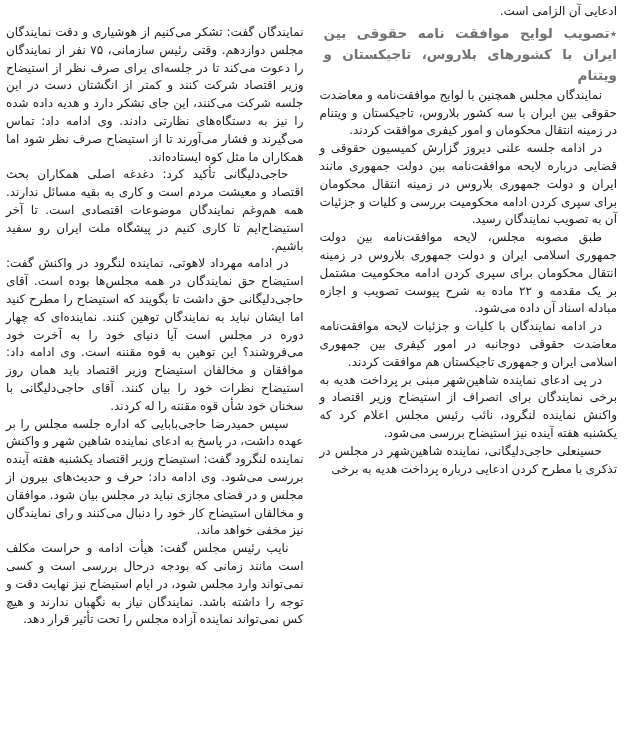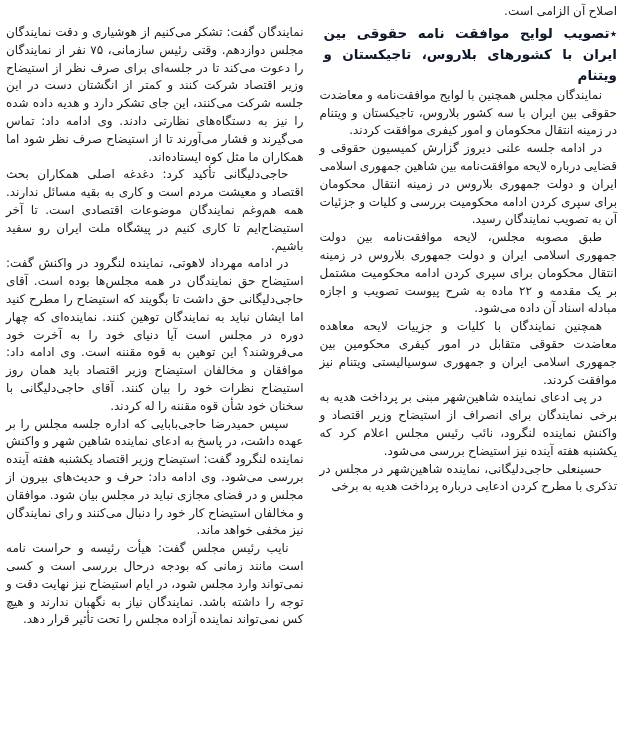--- a/index.html
+++ b/index.html
@@ -34,45 +34,45 @@
     font-size: 12px;
     line-height: 17.8px;
     word-spacing: -0.5px;
   }
   .column p.indent {
     text-indent: 15px;
   }
   .column p.headline {
     font-size: 13.5px;
     font-weight: bold;
-    color: #0f172a;
+    color: #737373;
     line-height: 21px;
     margin: 2px 0 1px 4px;
     text-indent: 0;
   }
   .column.offset-top {
     padding-top: 21px;
   }
 </style>
 </head>
 <body>
 
 <div class="page">
   <div class="columns">
     <div class="column">
-        <p class="body">اصلاح آن الزامی است.</p>
+        <p class="body">ادعایی آن الزامی است.</p>
         <p class="headline">٭تصویب لوایح موافقت نامه حقوقی بین ایران با کشورهای بلاروس، تاجیکستان و ویتنام</p>
         <p class="body indent">نمایندگان مجلس همچنین با لوایح موافقت‌نامه و معاضدت حقوقی بین ایران با سه کشور بلاروس، تاجیکستان و ویتنام در زمینه انتقال محکومان و امور کیفری موافقت کردند.</p>
-        <p class="body indent">در ادامه جلسه علنی دیروز گزارش کمیسیون حقوقی و قضایی درباره لایحه موافقت‌نامه بین شاهین جمهوری اسلامی ایران و دولت جمهوری بلاروس در زمینه انتقال محکومان برای سپری کردن ادامه محکومیت بررسی و کلیات و جزئیات آن به تصویب نمایندگان رسید.</p>
+        <p class="body indent">در ادامه جلسه علنی دیروز گزارش کمیسیون حقوقی و قضایی درباره لایحه موافقت‌نامه بین دولت جمهوری مانند ایران و دولت جمهوری بلاروس در زمینه انتقال محکومان برای سپری کردن ادامه محکومیت بررسی و کلیات و جزئیات آن به تصویب نمایندگان رسید.</p>
         <p class="body indent">طبق مصوبه مجلس، لایحه موافقت‌نامه بین دولت جمهوری اسلامی ایران و دولت جمهوری بلاروس در زمینه انتقال محکومان برای سپری کردن ادامه محکومیت مشتمل بر یک مقدمه و ۲۲ ماده به شرح پیوست تصویب و اجازه مبادله اسناد آن داده می‌شود.</p>
-        <p class="body indent">همچنین نمایندگان با کلیات و جزییات لایحه معاهده معاضدت حقوقی متقابل در امور کیفری محکومین بین جمهوری اسلامی ایران و جمهوری سوسیالیستی ویتنام نیز موافقت کردند.</p>
+        <p class="body indent">در ادامه نمایندگان با کلیات و جزئیات لایحه موافقت‌نامه معاضدت حقوقی دوجانبه در امور کیفری بین جمهوری اسلامی ایران و جمهوری تاجیکستان هم موافقت کردند.</p>
         <p class="body indent">در پی ادعای نماینده شاهین‌شهر مبنی بر پرداخت هدیه به برخی نمایندگان برای انصراف از استیضاح وزیر اقتصاد و واکنش نماینده لنگرود، نائب رئیس مجلس اعلام کرد که یکشنبه هفته آینده نیز استیضاح بررسی می‌شود.</p>
         <p class="body indent">حسینعلی حاجی‌دلیگانی، نماینده شاهین‌شهر در مجلس در تذکری با مطرح کردن ادعایی درباره پرداخت هدیه به برخی</p>
       </div>
     <div class="column offset-top">
         <p class="body">نمایندگان گفت: تشکر می‌کنیم از هوشیاری و دقت نمایندگان مجلس دوازدهم. وقتی رئیس سازمانی، ۷۵ نفر از نمایندگان را دعوت می‌کند تا در جلسه‌ای برای صرف نظر از استیضاح وزیر اقتصاد شرکت کنند و کمتر از انگشتان دست در این جلسه شرکت می‌کنند، این جای تشکر دارد و هدیه داده شده را نیز به دستگاه‌های نظارتی دادند. وی ادامه داد: تماس می‌گیرند و فشار می‌آورند تا از استیضاح صرف نظر شود اما همکاران ما مثل کوه ایستاده‌اند.</p>
         <p class="body indent">حاجی‌دلیگانی تأکید کرد: دغدغه اصلی همکاران بحث اقتصاد و معیشت مردم است و کاری به بقیه مسائل ندارند. همه هم‌وغم نمایندگان موضوعات اقتصادی است. تا آخر استیضاح‌ایم تا کاری کنیم در پیشگاه ملت ایران رو سفید باشیم.</p>
         <p class="body indent">در ادامه مهرداد لاهوتی، نماینده لنگرود در واکنش گفت: استیضاح حق نمایندگان در همه مجلس‌ها بوده است. آقای حاجی‌دلیگانی حق داشت تا بگویند که استیضاح را مطرح کنید اما ایشان نباید به نمایندگان توهین کنند. نماینده‌ای که چهار دوره در مجلس است آیا دنیای خود را به آخرت خود می‌فروشند؟ این توهین به قوه مقننه است. وی ادامه داد: موافقان و مخالفان استیضاح وزیر اقتصاد باید همان روز استیضاح نظرات خود را بیان کنند. آقای حاجی‌دلیگانی با سخنان خود شأن قوه مقننه را له کردند.</p>
         <p class="body indent">سپس حمیدرضا حاجی‌بابایی که اداره جلسه مجلس را بر عهده داشت، در پاسخ به ادعای نماینده شاهین شهر و واکنش نماینده لنگرود گفت: استیضاح وزیر اقتصاد یکشنبه هفته آینده بررسی می‌شود. وی ادامه داد: حرف و حدیث‌های بیرون از مجلس و در فضای مجازی نباید در مجلس بیان شود. موافقان و مخالفان استیضاح کار خود را دنبال می‌کنند و رای نمایندگان نیز مخفی خواهد ماند.</p>
-        <p class="body indent">نایب رئیس مجلس گفت: هیأت رئیسه و حراست نامه است مانند زمانی که بودجه درحال بررسی است و کسی نمی‌تواند وارد مجلس شود، در ایام استیضاح نیز نهایت دقت و توجه را داشته باشد. نمایندگان نیاز به نگهبان ندارند و هیچ کس نمی‌تواند نماینده آزاده مجلس را تحت تأثیر قرار دهد.</p>
+        <p class="body indent">نایب رئیس مجلس گفت: هیأت ادامه و حراست مکلف است مانند زمانی که بودجه درحال بررسی است و کسی نمی‌تواند وارد مجلس شود، در ایام استیضاح نیز نهایت دقت و توجه را داشته باشد. نمایندگان نیاز به نگهبان ندارند و هیچ کس نمی‌تواند نماینده آزاده مجلس را تحت تأثیر قرار دهد.</p>
       </div>
   </div>
 </div>
 
 </body></html>

